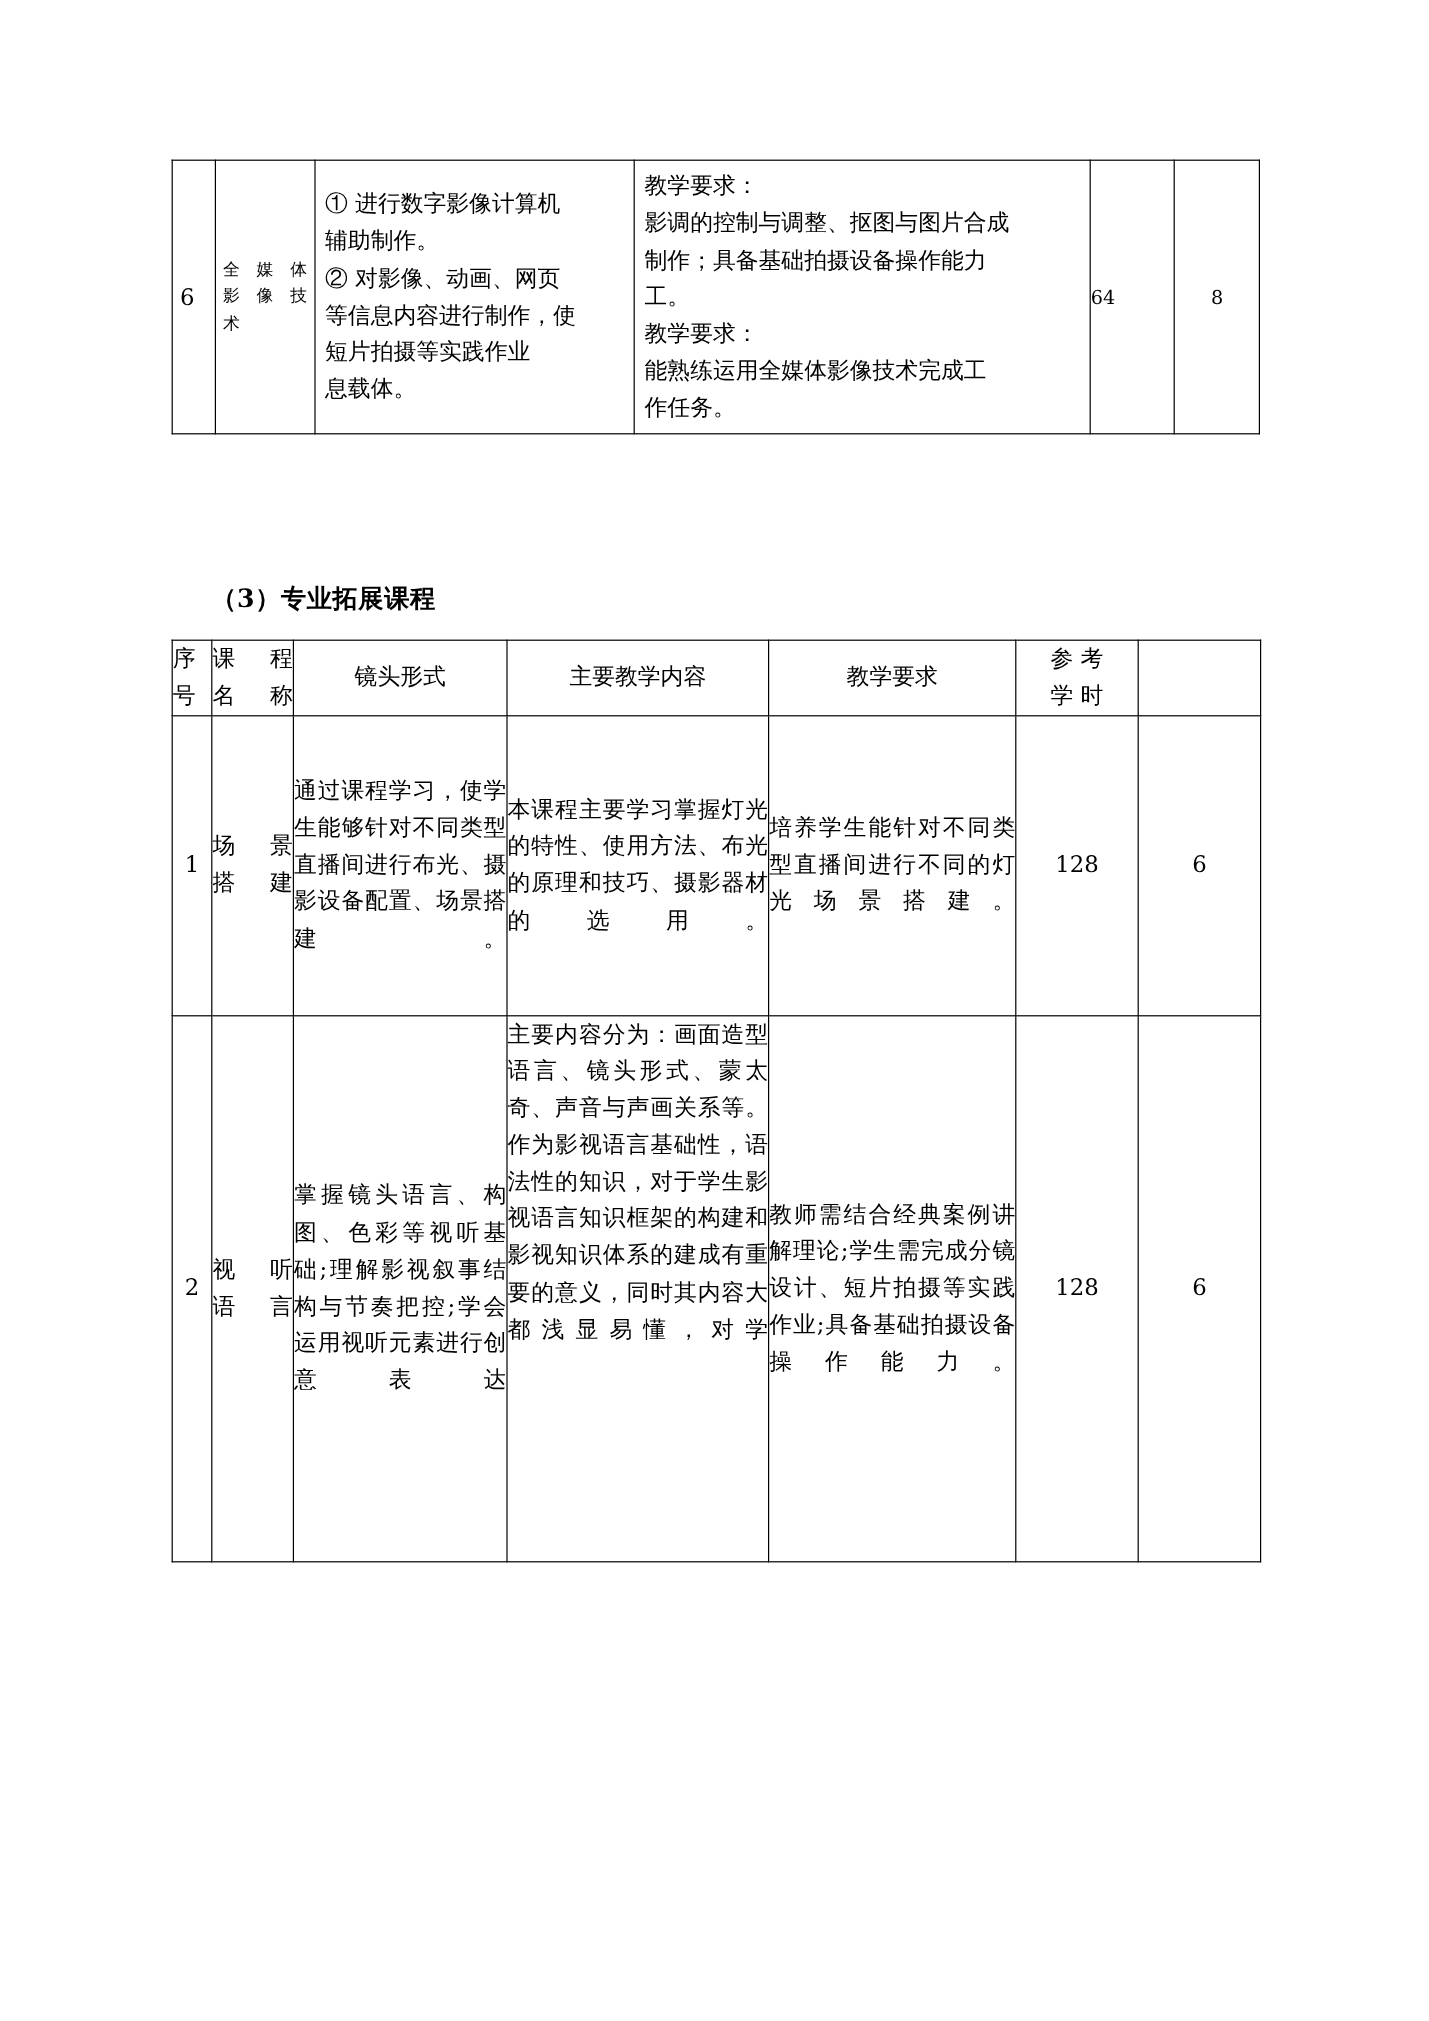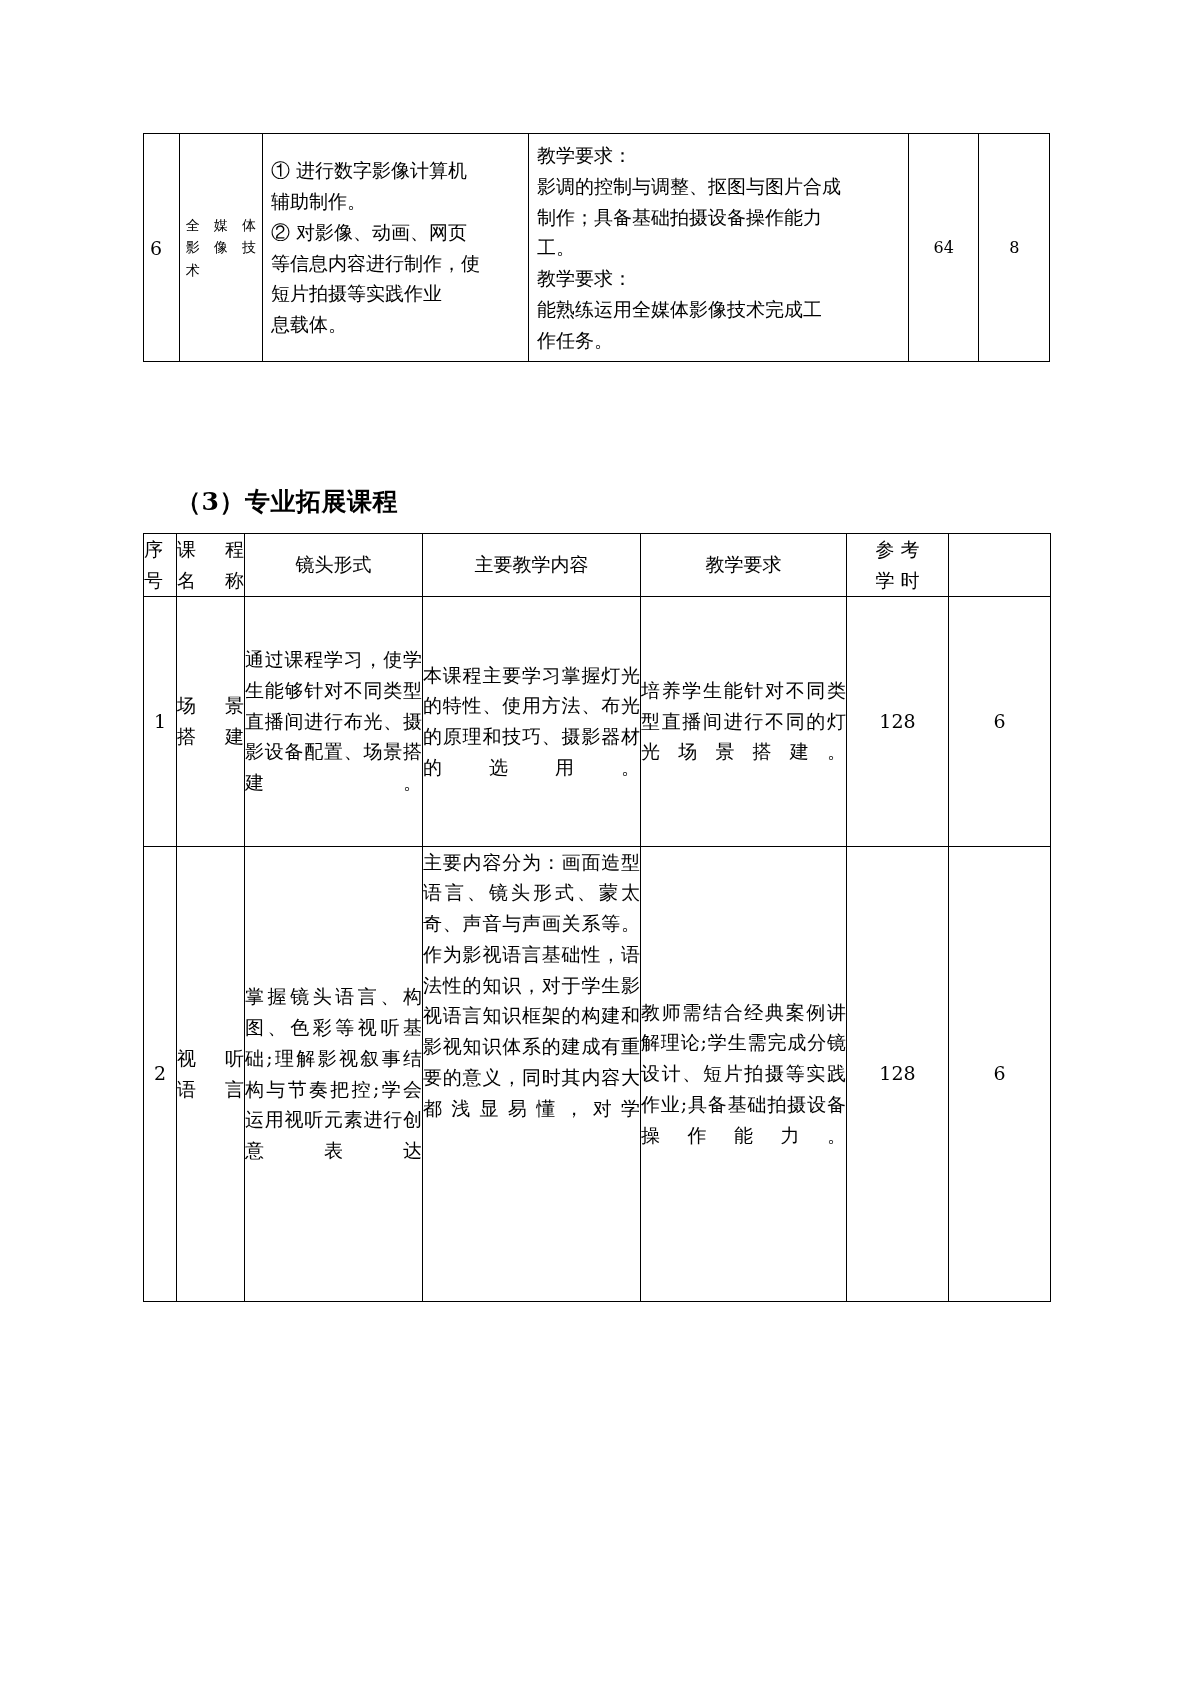--- a/index.html
+++ b/index.html
@@ -42,21 +42,21 @@
   #table-continued {
     position: absolute;
     left: 143px;
     top: 133px;
     width: 907px;
   }
   #table-continued td.c-idx   { width: 33px;  text-align: left; }
   #table-continued td.c-name  { width: 78px;  }
   #table-continued td.c-goal  { width: 252px; }
   #table-continued td.c-cont  { width: 360px; }
-  #table-continued td.c-hours { width: 66px;  text-align: center; }
+  #table-continued td.c-hours { width: 66px;  }
   #table-continued td.c-cred  { width: 66px;  text-align: center; }
 
   .idx-text {
     padding-left: 6px;
     font-size: 19px;
   }
   .vert-name {
     font-size: 14px;
     line-height: 1.62;
     text-align: justify;
@@ -69,21 +69,21 @@
   }
   .goal-text p, .cont-text p {
     margin: 0;
   }
 
   
   #section-heading {
     position: absolute;
     left: 176px;
     top: 485px;
-    font-size: 25px;
+    font-size: 21px;
     font-weight: bold;
     letter-spacing: 0.5px;
   }
 
   
   #table-expansion {
     position: absolute;
     left: 143px;
     top: 533px;
     width: 907px;

